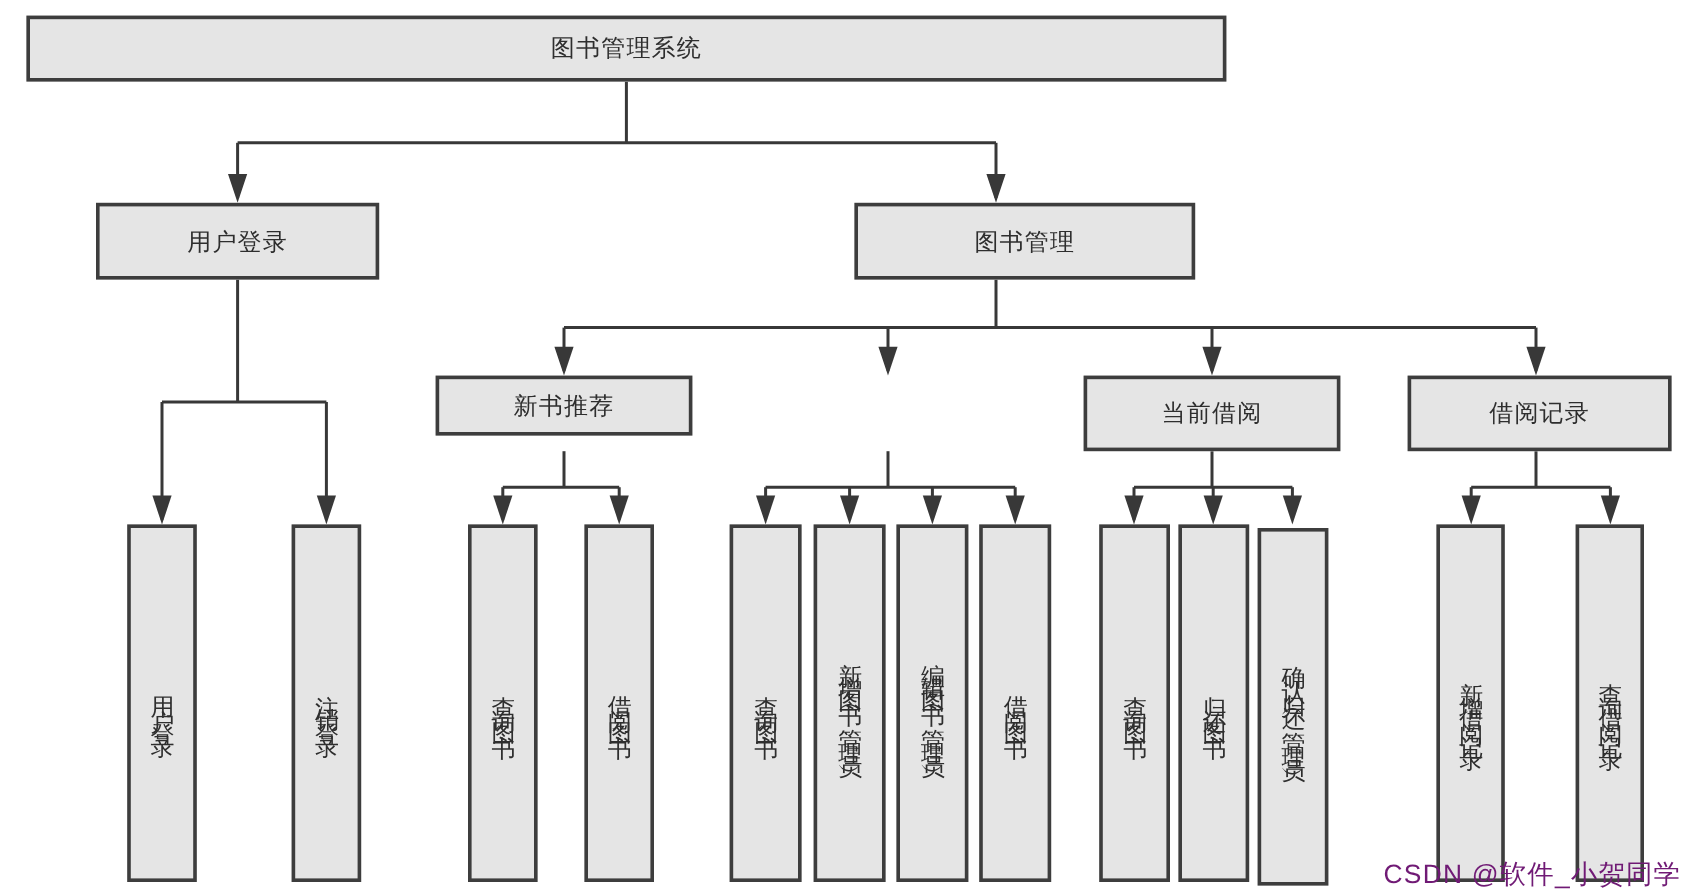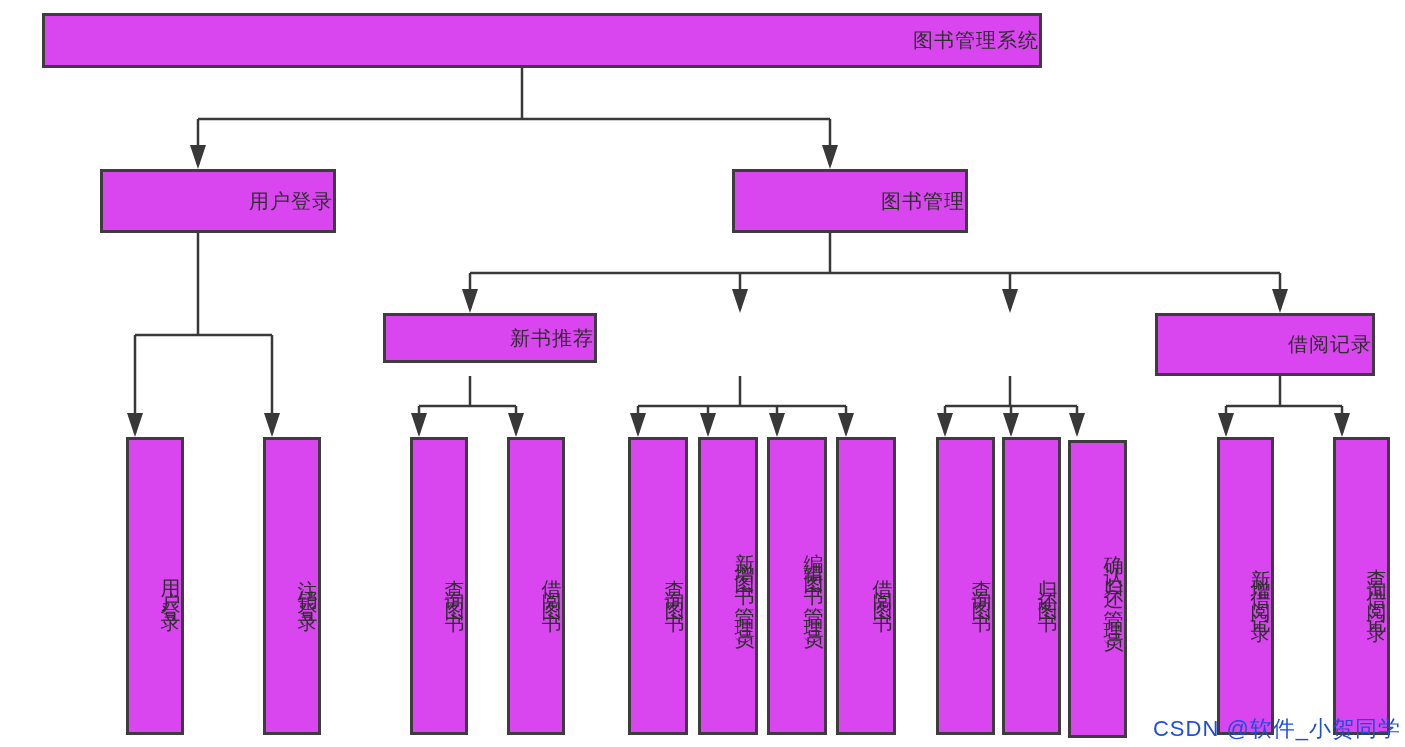--- a/index.html
+++ b/index.html
@@ -13,46 +13,45 @@
   }
   .connectors {
     position: absolute;
     left: 0; top: 0;
     pointer-events: none;
   }
   .box {
     position: absolute;
     box-sizing: border-box;
     border: 3px solid #3d3d3d;
-    background: #d946ef;
+    background: #e5e5e5;
     display: flex;
     align-items: center;
-    justify-content: flex-end;
+    justify-content: center;
     color: #2e2e2e;
-    margin-left: 20px;
   }
   .hbox span {
     font-size: 20px;
     letter-spacing: 1px;
     white-space: nowrap;
   }
   .vbox span {
     writing-mode: vertical-rl;
     text-orientation: mixed;
     font-size: 20px;
     letter-spacing: 11px;
     line-height: 1;
     white-space: nowrap;
   }
   .watermark {
     position: absolute;
     top: 714px;
     right: 4px;
     font-size: 22px;
-    color: #1d4ed8;
+    color: #701a75;
     letter-spacing: 1px;
     white-space: nowrap;
   }
 </style>
 </head>
 <body>
 
 <div class="canvas">
 
   <svg class="connectors" width="1405" height="747" viewBox="0 0 1405 747">
@@ -121,28 +120,31 @@
     </g>
   </svg>
 
   <div class="box hbox" style="left:22px; top:13px; width:1000px; height:55px">
     <span>图书管理系统</span>
   </div>
 
   <div class="box hbox" style="left:80px; top:169px; width:236px; height:64px">
     <span>用户登录</span>
   </div>
-  <div class="box hbox" style="left:712px; top:169px; width:236px; height:64px">
+  <div class="box hbox" style="left:712px; top:169px; width:284px; height:64px">
     <span>图书管理</span>
   </div>
 
   <div class="box hbox" style="left:363px; top:313px; width:214px; height:50px">
     <span>新书推荐</span>
   </div>
-  <div class="box hbox" style="left:1135px; top:313px; width:220px; height:63px">
+  <div class="box hbox" style="left:903px; top:313px; width:214px; height:63px">
+    <span>当前借阅</span>
+  </div>
+  <div class="box hbox" style="left:1173px; top:313px; width:220px; height:63px">
     <span>借阅记录</span>
   </div>
 
   <div class="box vbox" style="left:106px; top:437px; width:58px; height:298px">
     <span>用户登录</span>
   </div>
   <div class="box vbox" style="left:243px; top:437px; width:58px; height:298px">
     <span>注销登录</span>
   </div>
 

